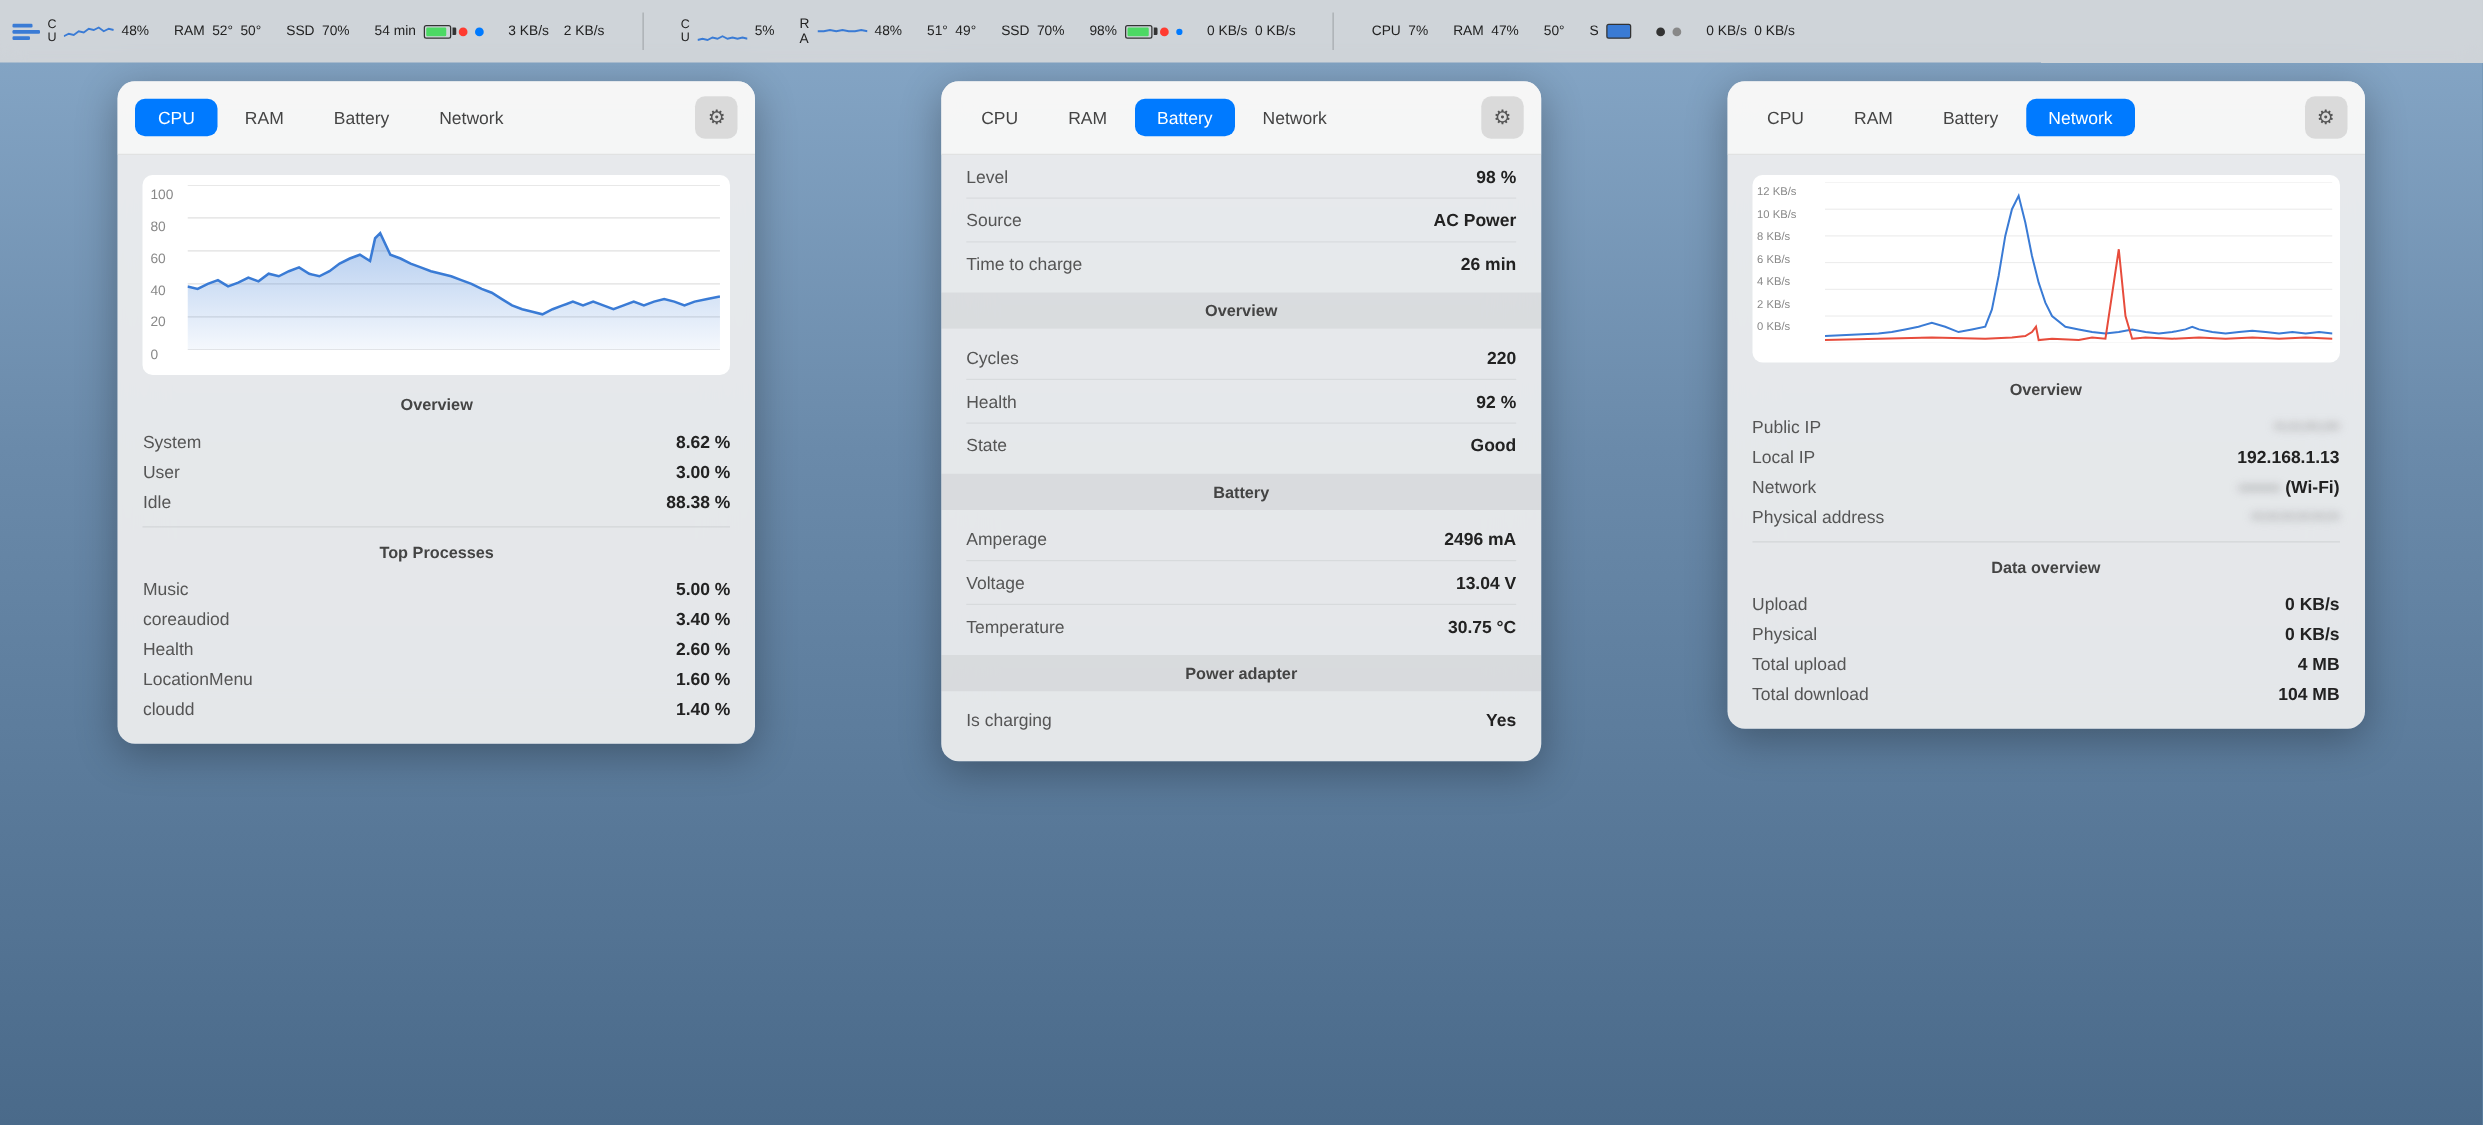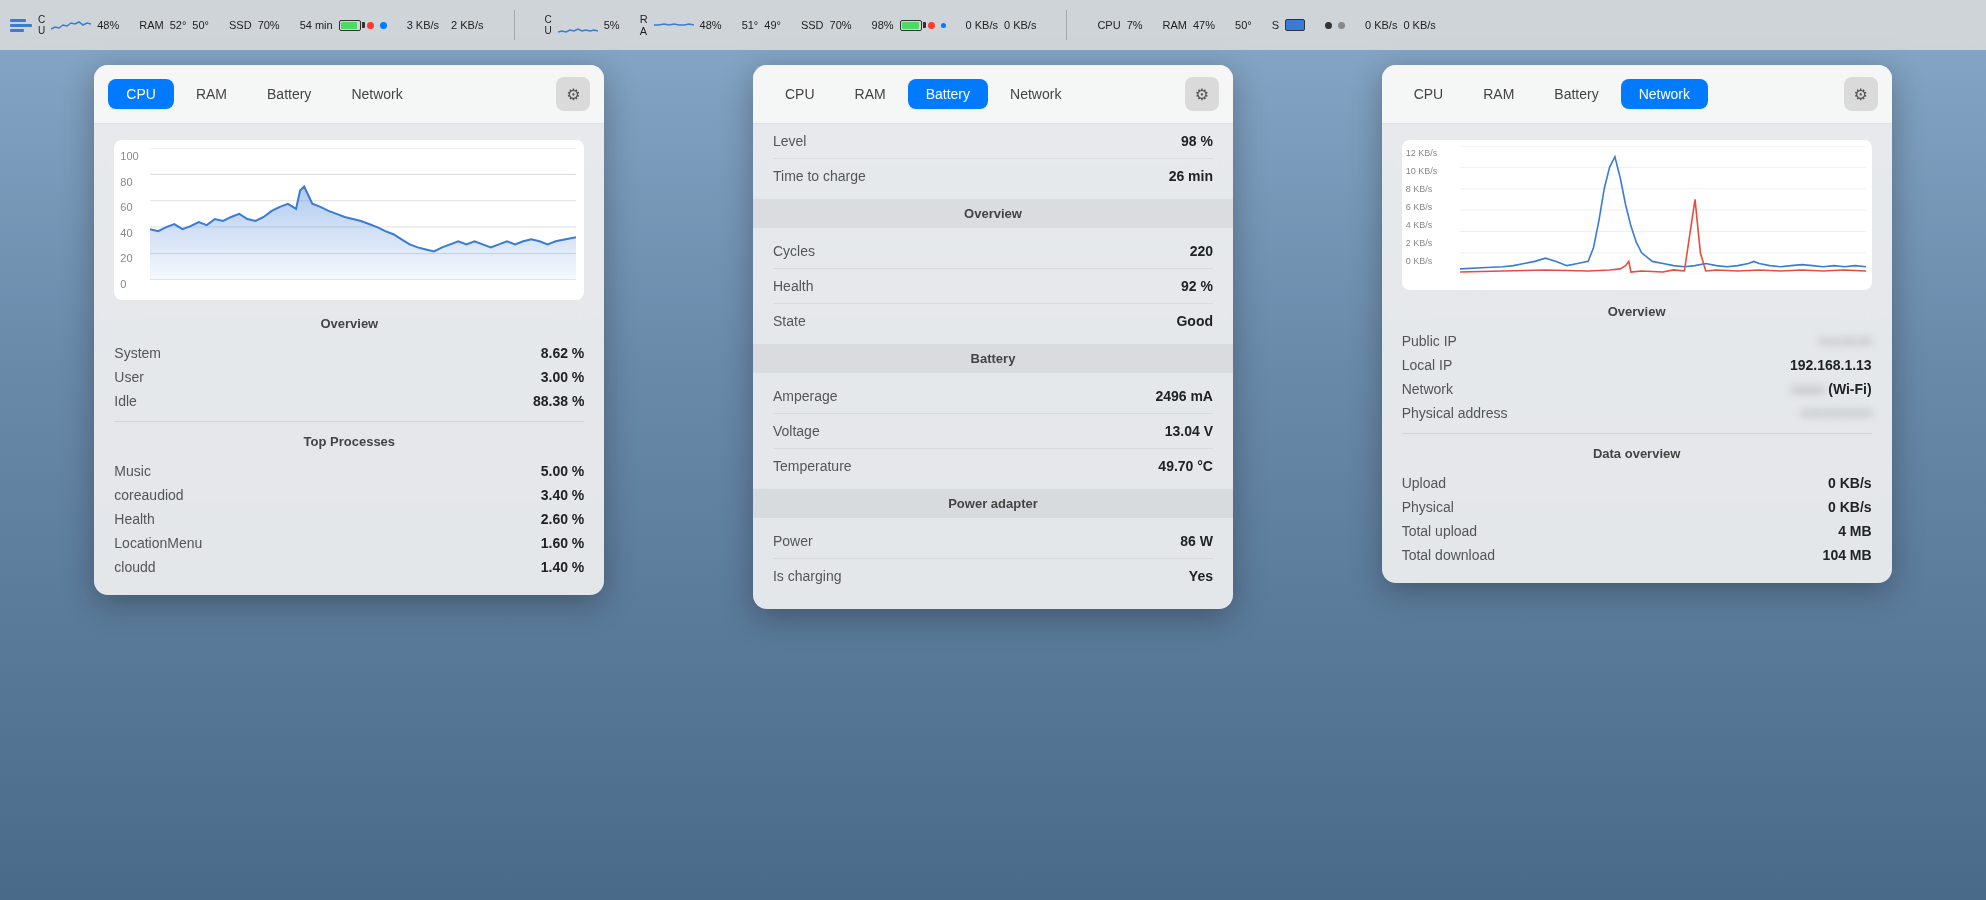--- a/index.html
+++ b/index.html
@@ -513,20 +513,24 @@
       <button class="gear-btn">⚙</button>
     </div>
     <div class="panel-content-battery">
 
       <div style="padding: 0;">
         <div class="battery-stat-row">
           <span class="stat-label">Level</span>
           <span class="stat-value">98 %</span>
         </div>
         <div class="battery-stat-row">
+          <span class="stat-label">Source</span>
+          <span class="stat-value">AC Power</span>
+        </div>
+        <div class="battery-stat-row">
           <span class="stat-label">Time to charge</span>
           <span class="stat-value">26 min</span>
         </div>
       </div>
 
       <div class="battery-section-header">Overview</div>
       <div>
         <div class="battery-stat-row">
           <span class="stat-label">Cycles</span>
           <span class="stat-value">220</span>
@@ -546,30 +550,26 @@
         <div class="battery-stat-row">
           <span class="stat-label">Amperage</span>
           <span class="stat-value">2496 mA</span>
         </div>
         <div class="battery-stat-row">
           <span class="stat-label">Voltage</span>
           <span class="stat-value">13.04 V</span>
         </div>
         <div class="battery-stat-row">
           <span class="stat-label">Temperature</span>
-          <span class="stat-value">49.70 °C</span>
+          <span class="stat-value">30.75 °C</span>
         </div>
       </div>
 
       <div class="battery-section-header">Power adapter</div>
       <div>
-        <div class="battery-stat-row">
-          <span class="stat-label">Power</span>
-          <span class="stat-value">86 W</span>
-        </div>
         <div class="battery-stat-row">
           <span class="stat-label">Is charging</span>
           <span class="stat-value">Yes</span>
         </div>
       </div>
     </div>
   </div>
 
   <div class="panel">
     <div class="tab-bar">

